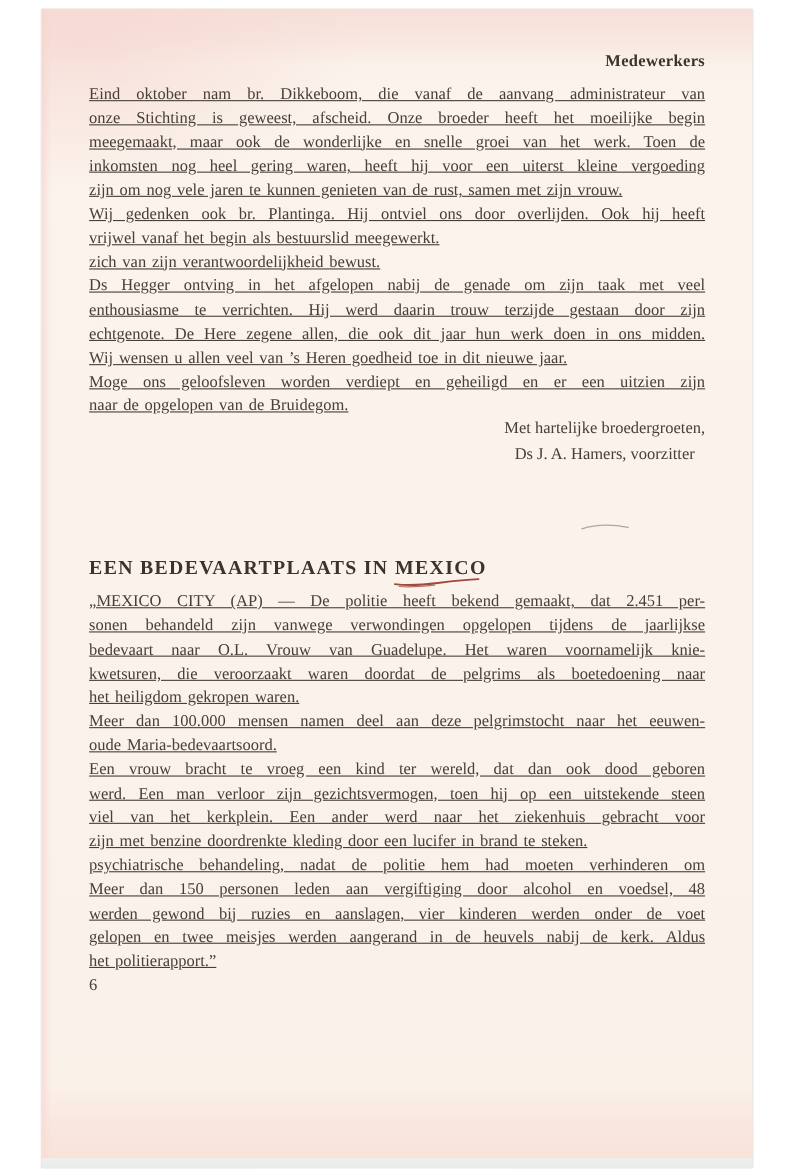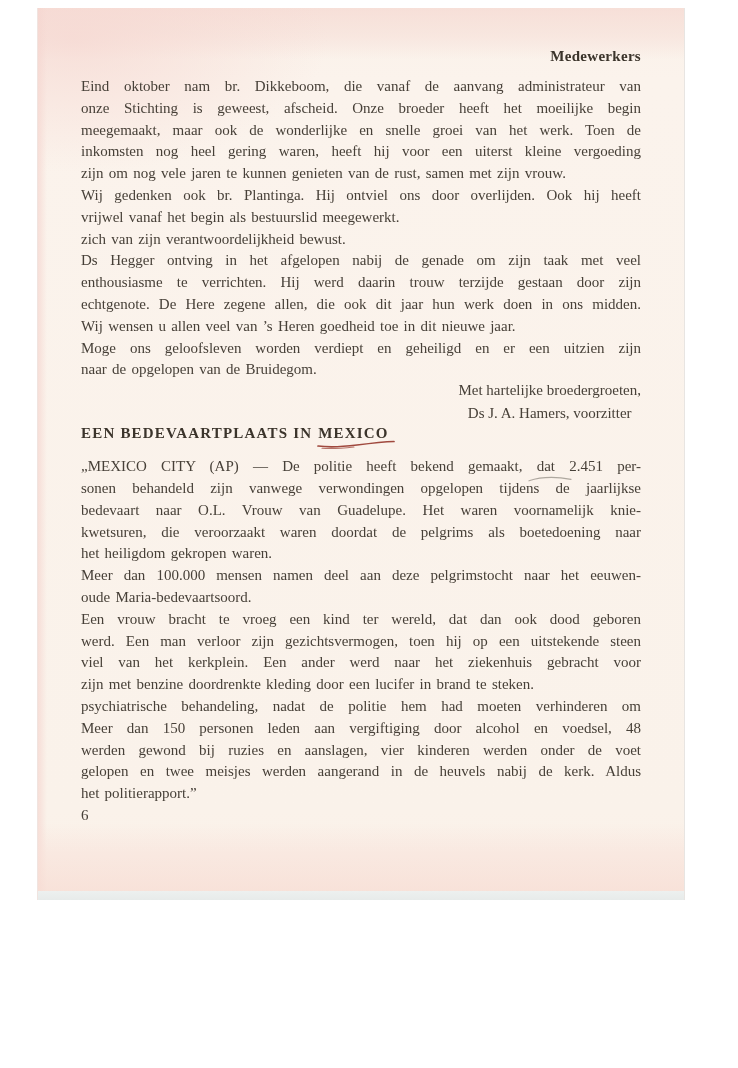--- a/index.html
+++ b/index.html
@@ -6,21 +6,21 @@
   body {
     width: 738px; height: 1068px;
     background: #ffffff;
     position: relative;
     font-family: "Liberation Serif", "DejaVu Serif", serif;
     overflow: hidden;
   }
   .page {
     position: absolute;
     left: 38px; top: 8px;
-    width: 646px; height: 892px;
+    width: 646px; height: 1054px;
     background: linear-gradient(180deg, #faf1e9 0%, #fbf3ec 8%, #faf2ea 90%, #faf0e8 100%);
     box-shadow: 1px 0 0 rgba(190,180,172,0.35), -1px 0 0 rgba(230,210,204,0.6);
   }
   .tint { position: absolute; pointer-events: none; z-index: 1; }
   .tint-top {
     left: 0; right: 0; top: 0; height: 52px;
     background: linear-gradient(180deg, rgba(246,220,213,0.85) 0%, rgba(246,222,215,0.55) 55%, rgba(246,224,217,0) 100%);
   }
   .tint-top-left {
     left: 0; top: 0; width: 300px; height: 170px;
@@ -50,34 +50,35 @@
     font-size: 15px;
     height: 20px;
     color: #3b342b;
     letter-spacing: 0.3px;
   }
   .body-text {
     font-size: 15px;
     line-height: 21.8px;
     word-spacing: 1.5px;
   }
-  .para { margin: 0; }
+  .para { margin: 0; text-decoration: underline; }
   .line { text-align: justify; text-align-last: justify; -moz-text-align-last: justify; white-space: normal; }
   .line.last { text-align-last: left; -moz-text-align-last: left; }
   .section-1 { margin-top: 8px; }
   .signature {
     margin-top: -2px;
     text-align: right;
     font-size: 15px;
     line-height: 23px;
   }
   .signature-inner { display: inline-block; text-align: center; }
   .heading {
+    margin-top: 81px;
     font-weight: bold;
-    font-size: 15px;
+    font-size: 18px;
     letter-spacing: 1.2px;
     color: #3b342b;
     height: 18px;
     white-space: nowrap;
   }
   .mexico-word { position: relative; margin-left: 6px; display: inline-block; }
   .mexico-underline { position: absolute; left: -3px; bottom: -8px; }
   .intro {
     margin-top: 10px;
     font-style: italic;

